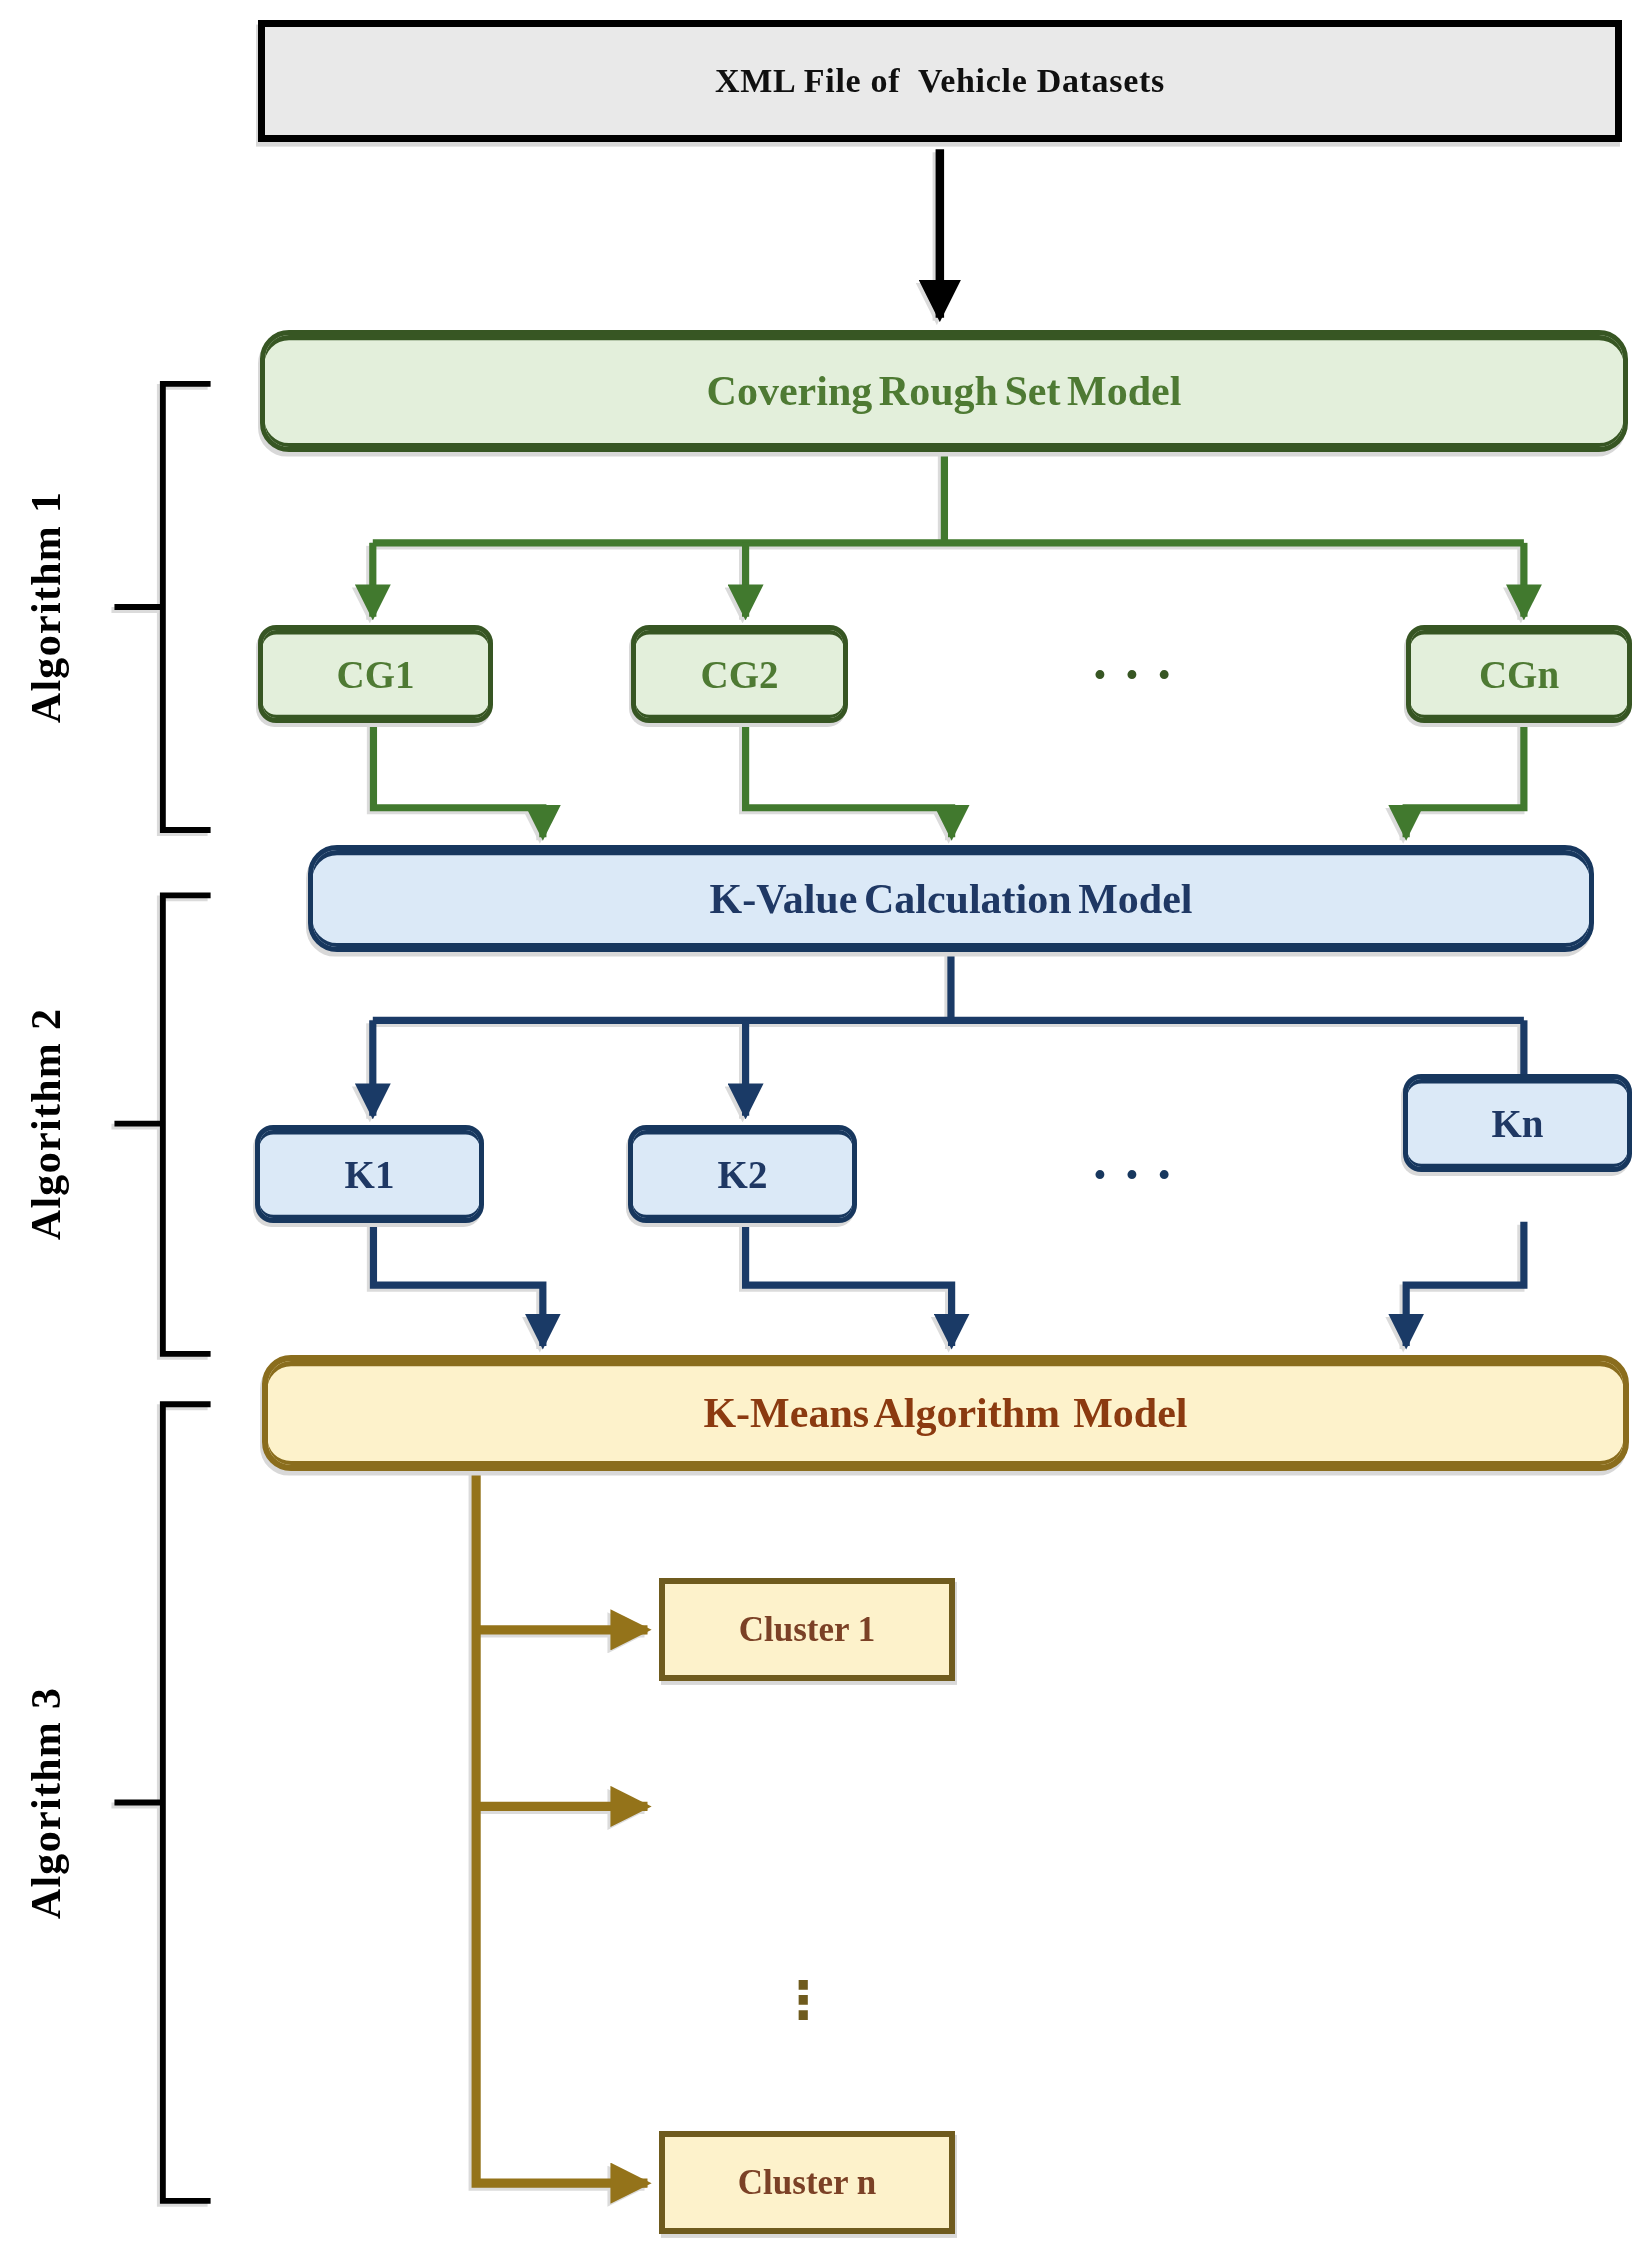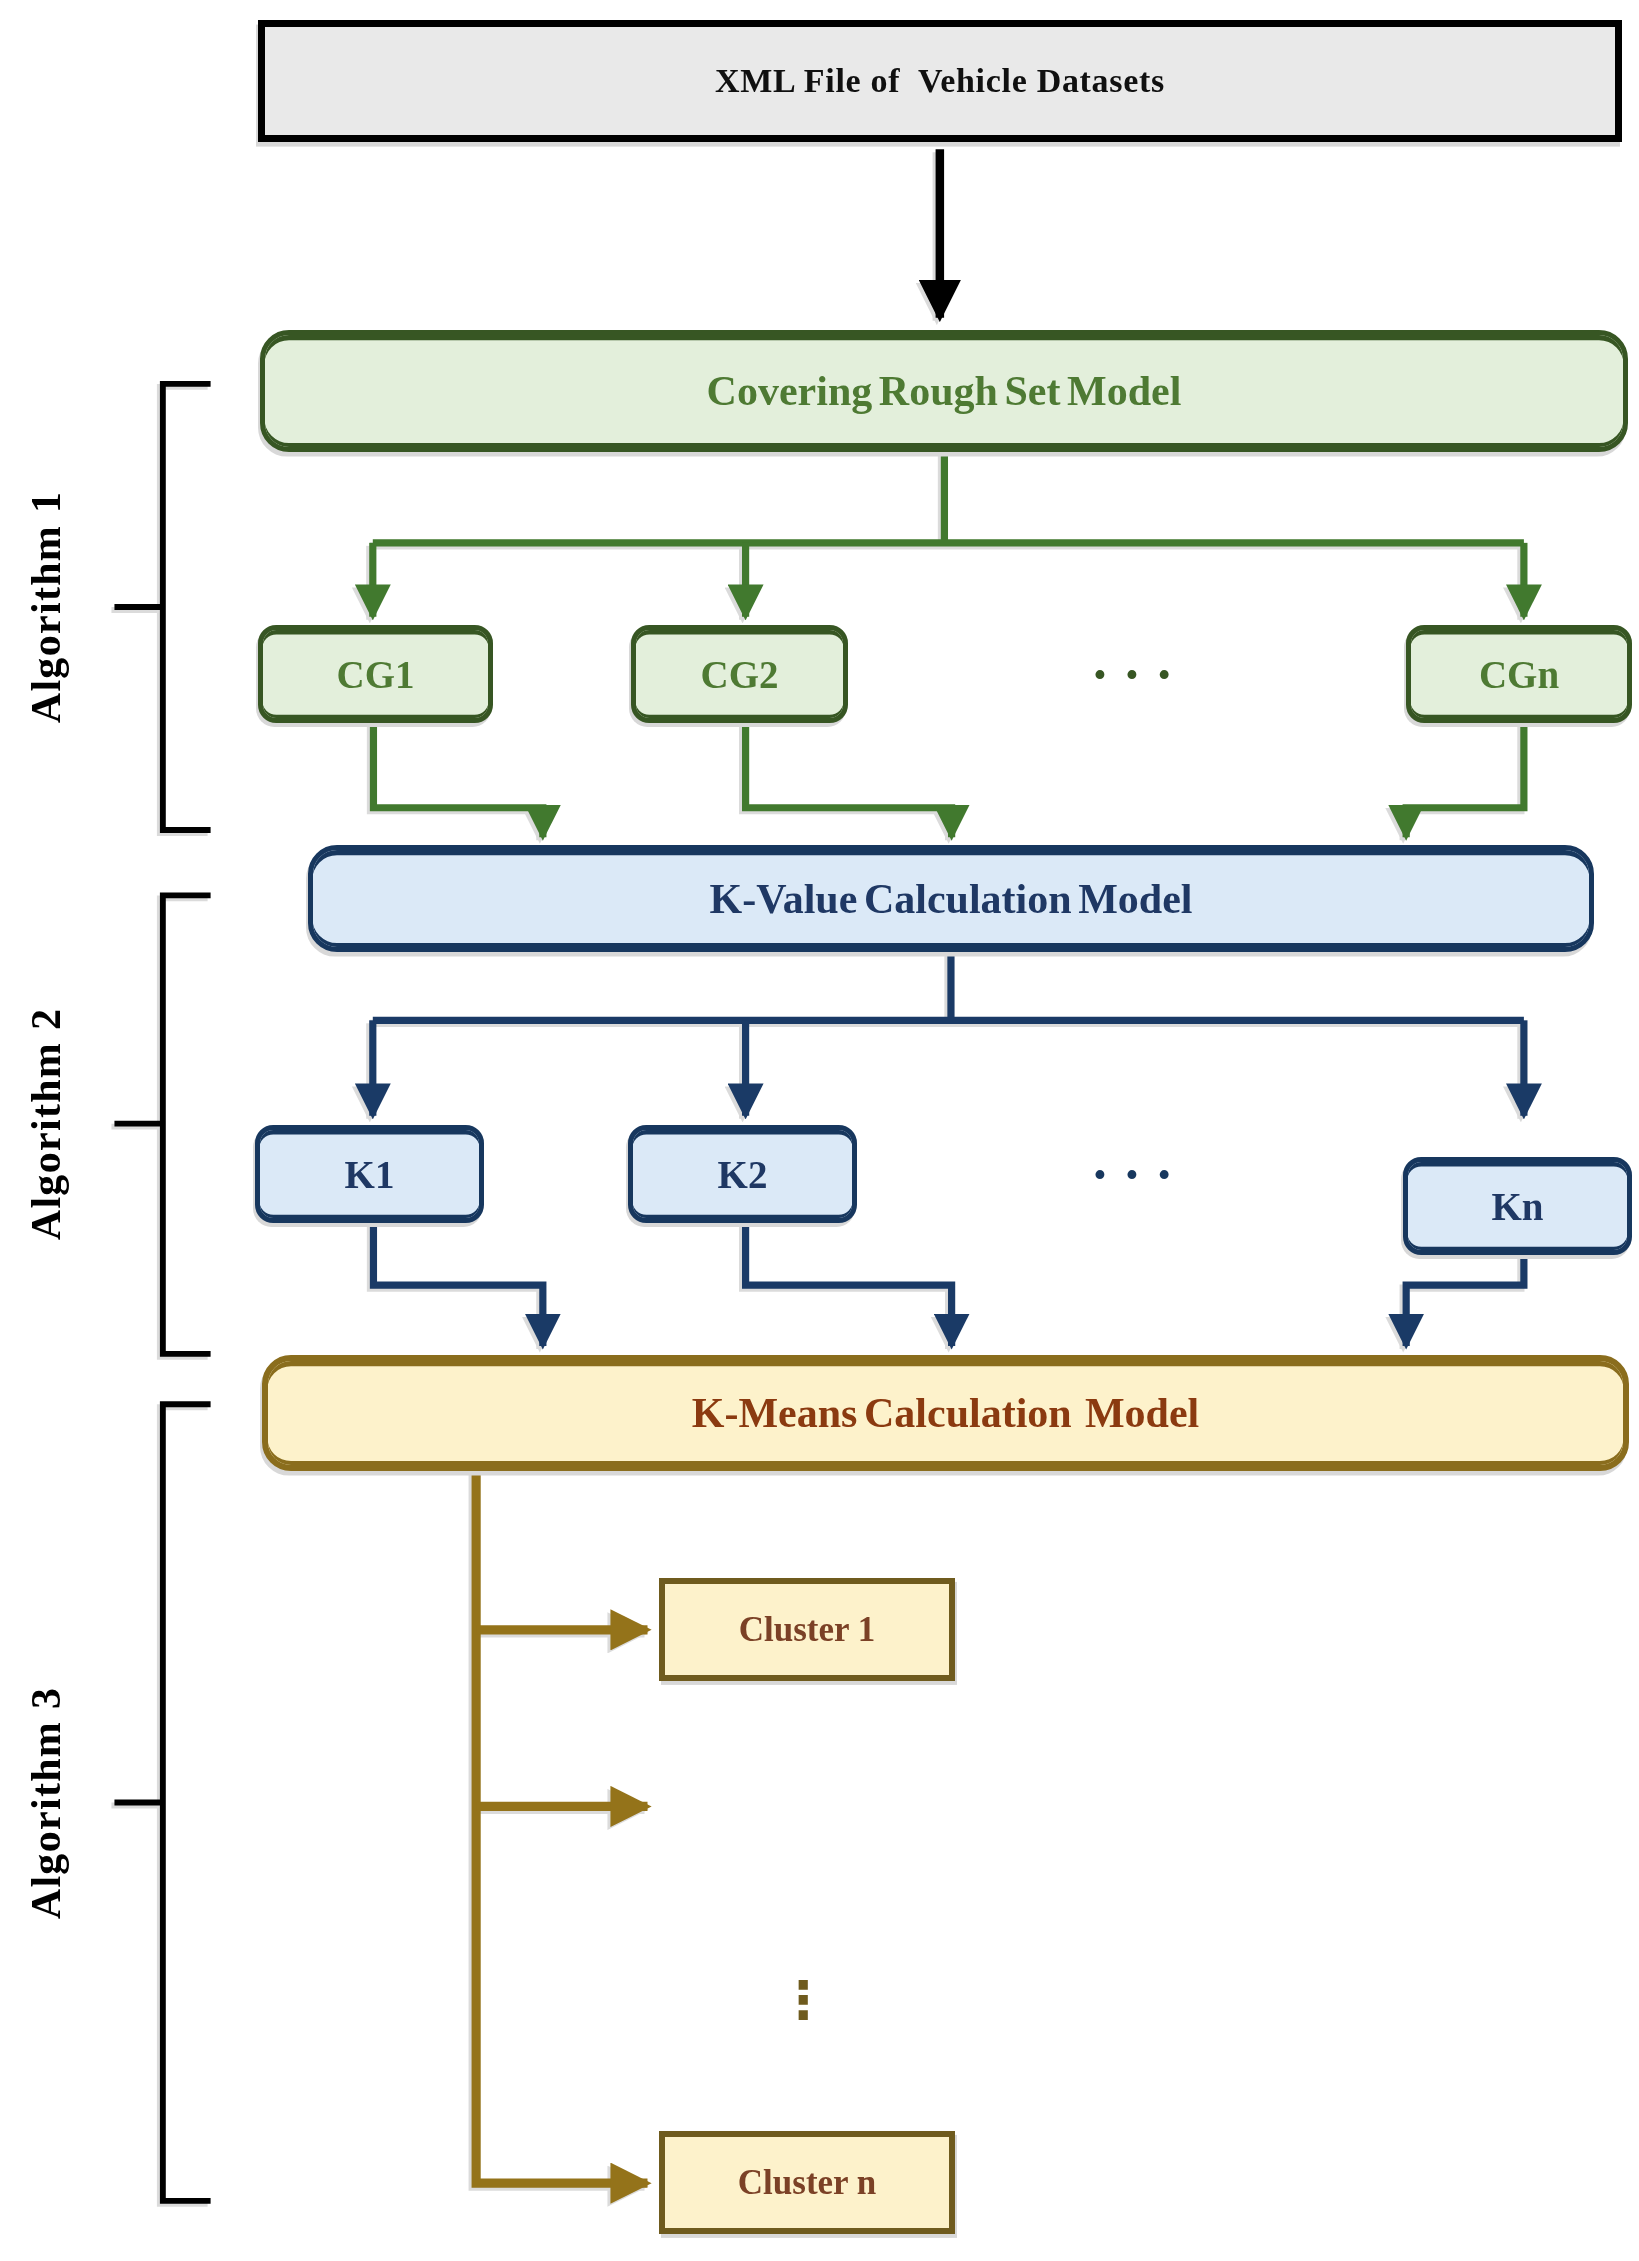--- a/index.html
+++ b/index.html
@@ -43,21 +43,21 @@
   .small{border-radius:18.3px;font-size:39px;}
   .cg{background:var(--green_fill);border:5.2px solid var(--green_border);color:var(--green_text);
       box-shadow:inset 0 5.2px 0 -0.7px var(--green_border), inset 0 -3.9px 0 -0.7px var(--green_border), -2px 3.9px 0 #d8d8d8;}
   .kbx{background:var(--blue_fill);border:5.2px solid var(--blue_border);color:var(--blue_text);
       box-shadow:inset 0 5.2px 0 -0.7px var(--blue_border), inset 0 -3.9px 0 -0.7px var(--blue_border), -2px 3.9px 0 #d8d8d8;}
   .cg1{left:258px;top:625px;width:235px;height:98px;}
   .cg2{left:631px;top:625px;width:217px;height:98px;}
   .cgn{left:1406px;top:625px;width:226px;height:98px;text-align:right;}
   .k1{left:255px;top:1125px;width:229px;height:98px;text-align:right;}
   .k2{left:628px;top:1125px;width:229px;height:98px;}
-  .kn{left:1403px;top:1157px;width:229px;height:98px;}
+  .kn{left:1403px;top:1074px;width:229px;height:98px;}
   
   .cluster{
     left:659px;width:296px;height:103px;font-size:35px;
     background:var(--gold_fill);border:6.5px solid var(--cluster_border);
     color:var(--cluster_text);
     box-shadow:2px 3.9px 0 #d8d8d8;
   }
   .cluster1{top:1578px;}
   .cluster2{top:1755px;}
   .clustern{top:2131px;}
@@ -164,21 +164,21 @@
   </div>
   <div class="box small kbx k2">
     <span>K2</span>
   </div>
   <div class="box small kbx kn">
     <span>Kn</span>
   </div>
   <div class="hdots navy" style="left:1132px;top:1174px;">· · ·</div>
 
   <div class="box model kmeans">
-    <span>K-Means Calculation  Model</span>
+    <span>K-Means Algorithm  Model</span>
   </div>
 
   <div class="box cluster cluster1">
     <span>Cluster 1</span>
   </div>
   <div class="vdots" style="left:803px;top:2000px;">⋮</div>
   <div class="box cluster clustern">
     <span>Cluster n</span>
   </div>
 

